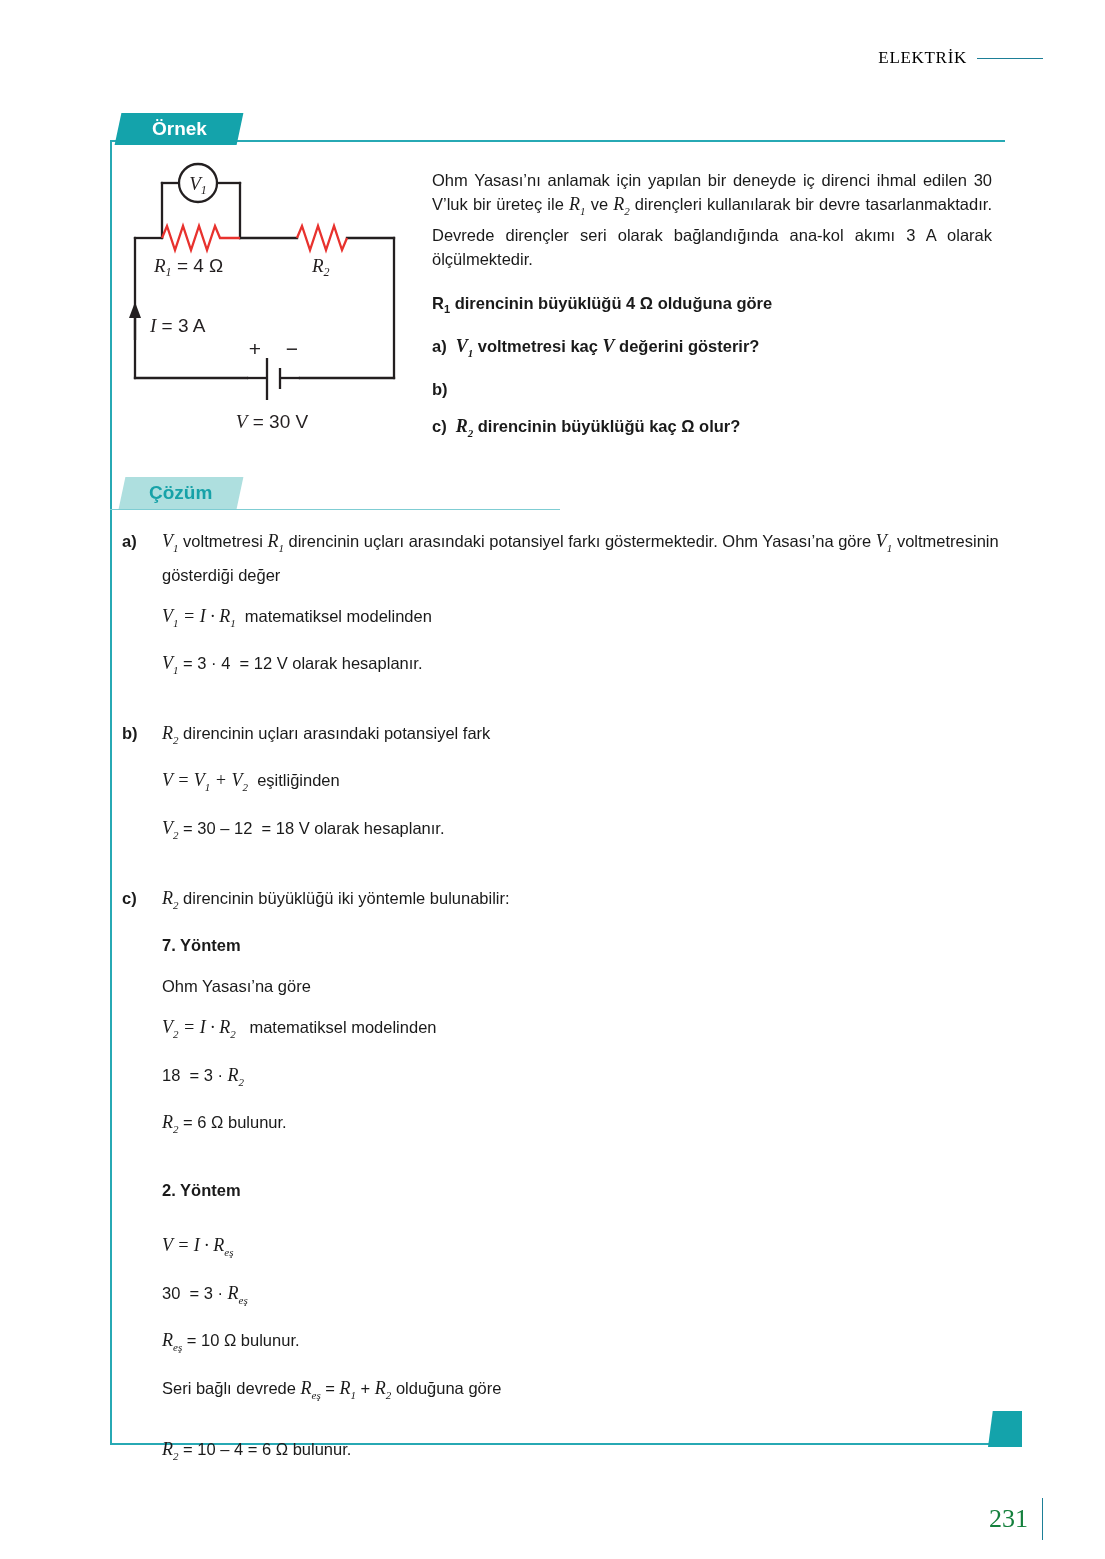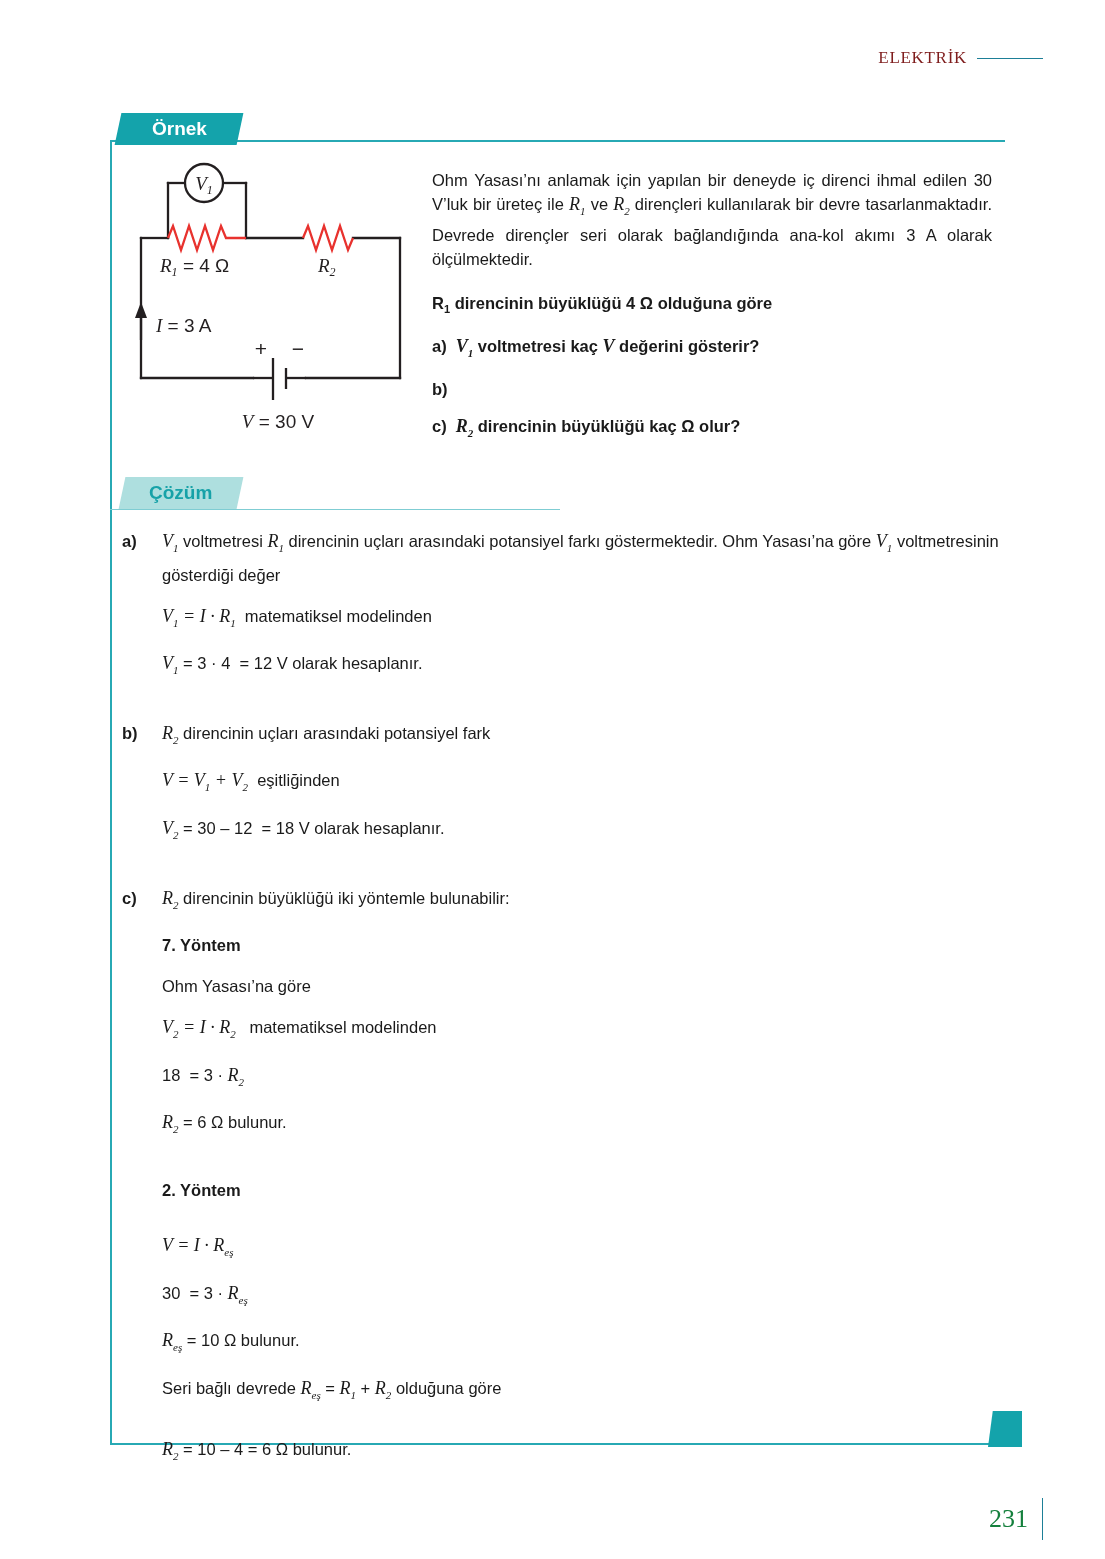--- a/index.html
+++ b/index.html
@@ -22,21 +22,21 @@
     top: 48px;
     right: 62px;
     display: flex;
     align-items: center;
     gap: 10px;
   }
   .runhead-text {
     font-family: "Liberation Serif", serif;
     font-size: 17px;
     letter-spacing: 0.7px;
-    color: #7f1d1d;
+    color: #000000;
   }
   .runhead-rule {
     width: 66px;
     height: 0;
     border-top: 1.5px solid #1d7f97;
   }
 
   
   .frame {
     position: absolute;
@@ -89,21 +89,21 @@
     left: 110px;
     top: 509px;
     width: 450px;
     height: 0;
     border-top: 1.5px solid #7fcdd3;
   }
 
   
   .circuit {
     position: absolute;
-    left: 128px;
+    left: 122px;
     top: 160px;
     width: 300px;
     height: 275px;
   }
 
   
   .problem {
     position: absolute;
     left: 432px;
     top: 168px;

